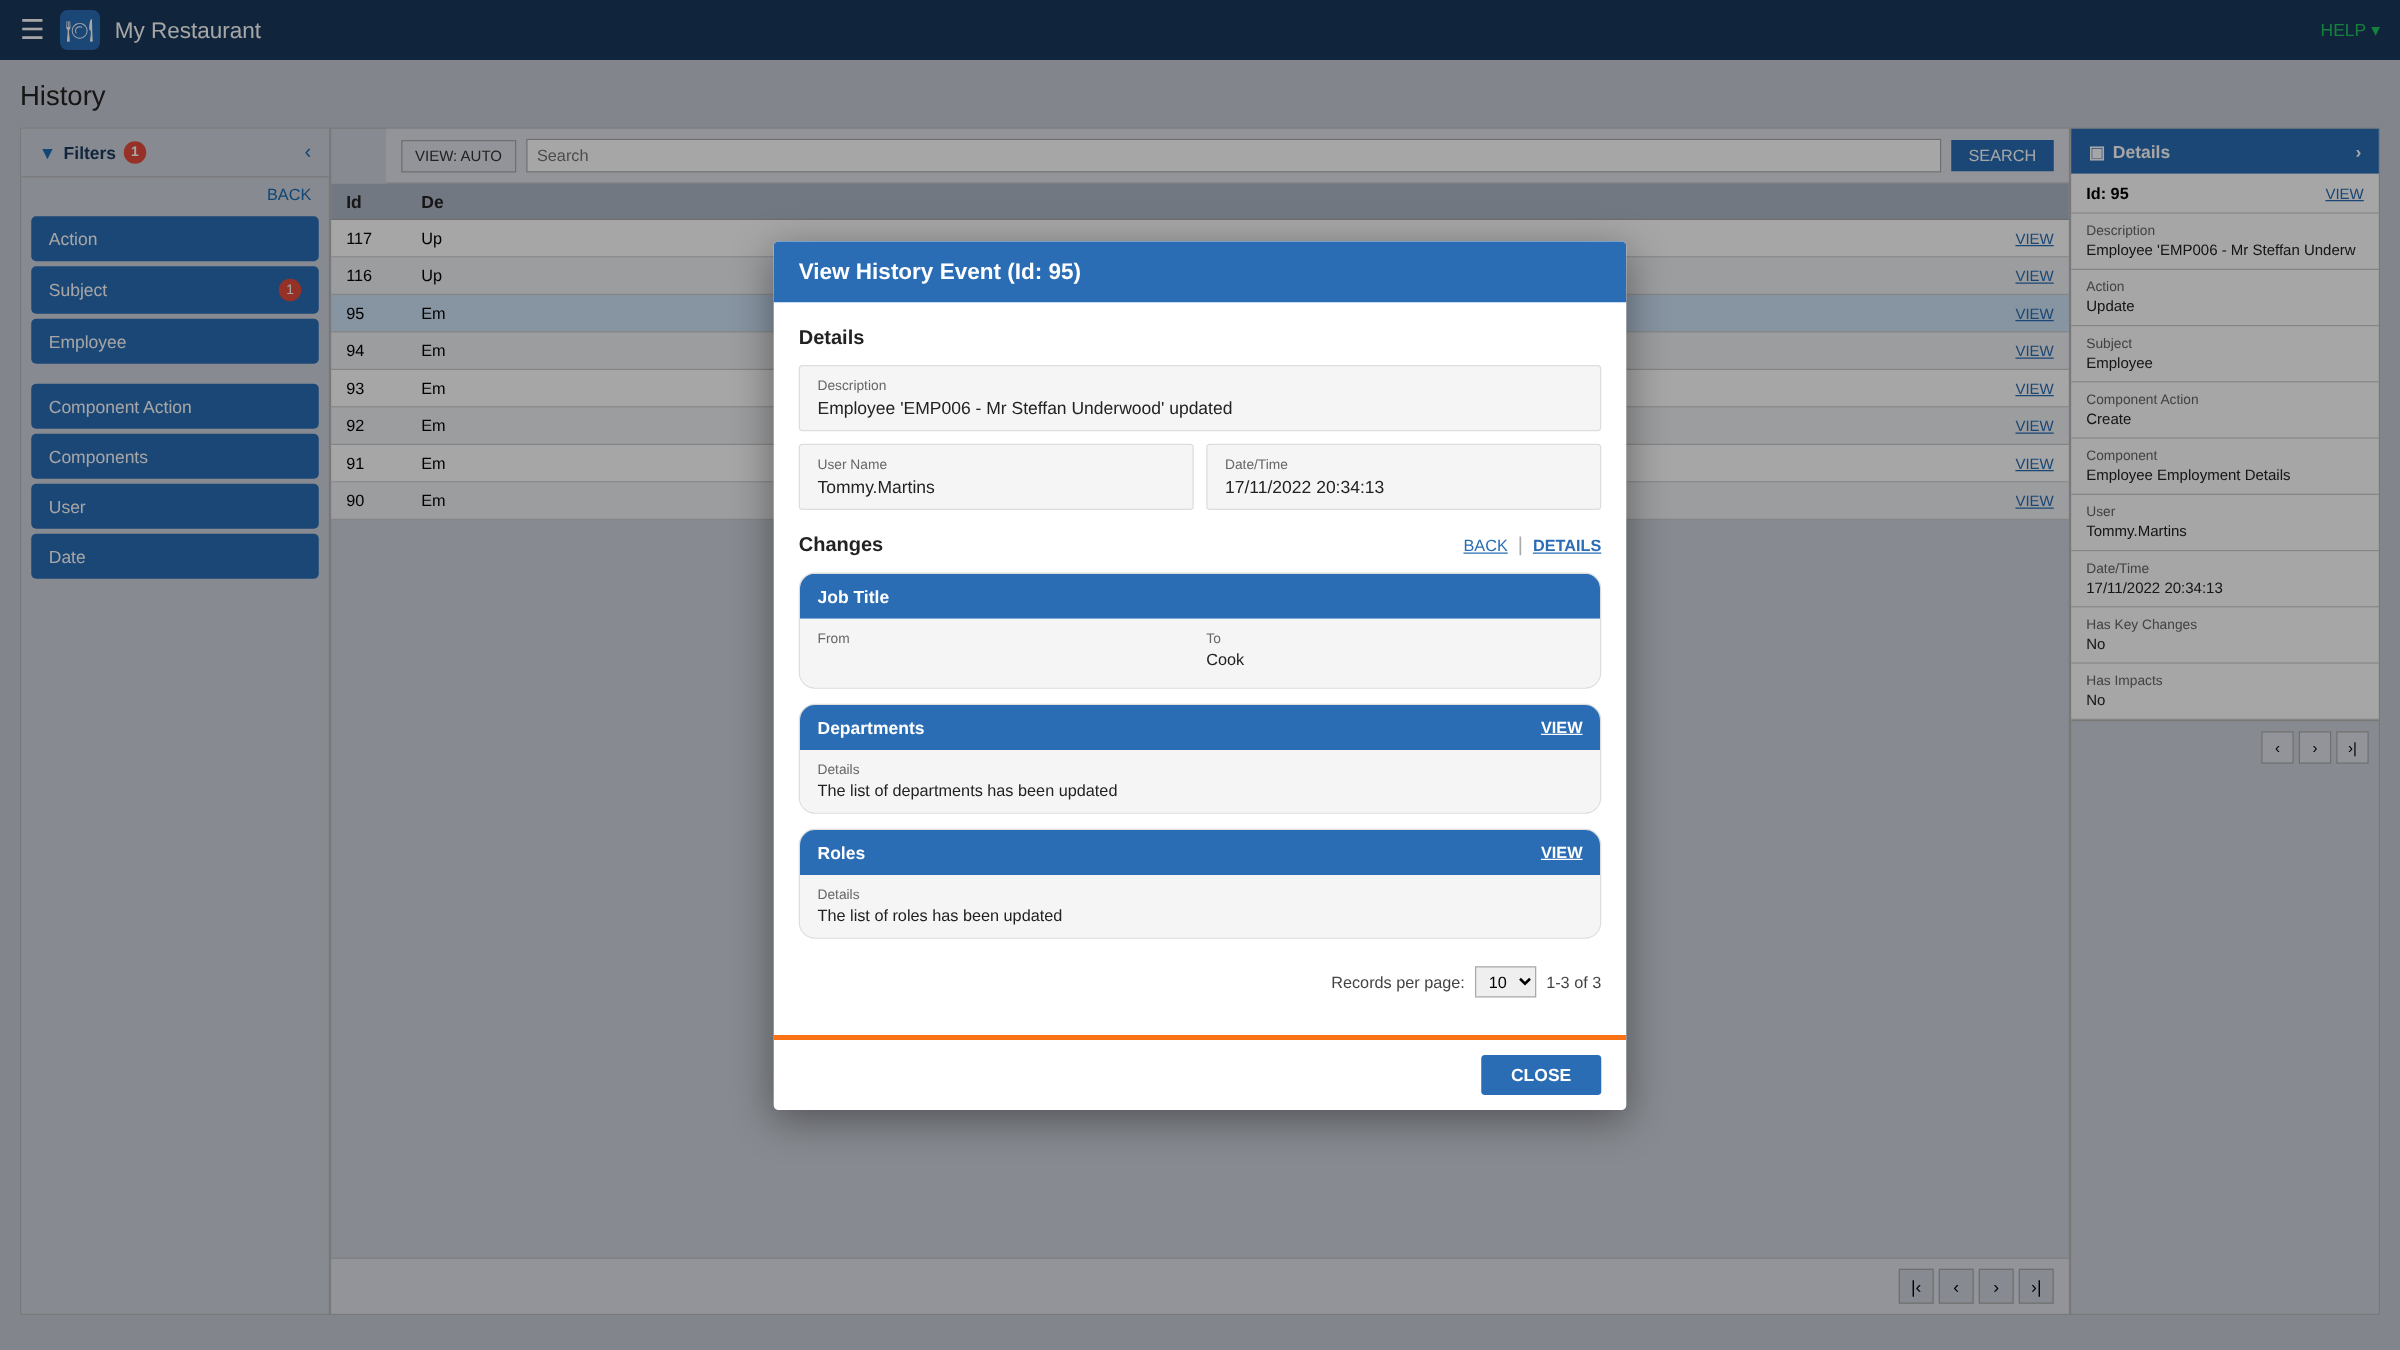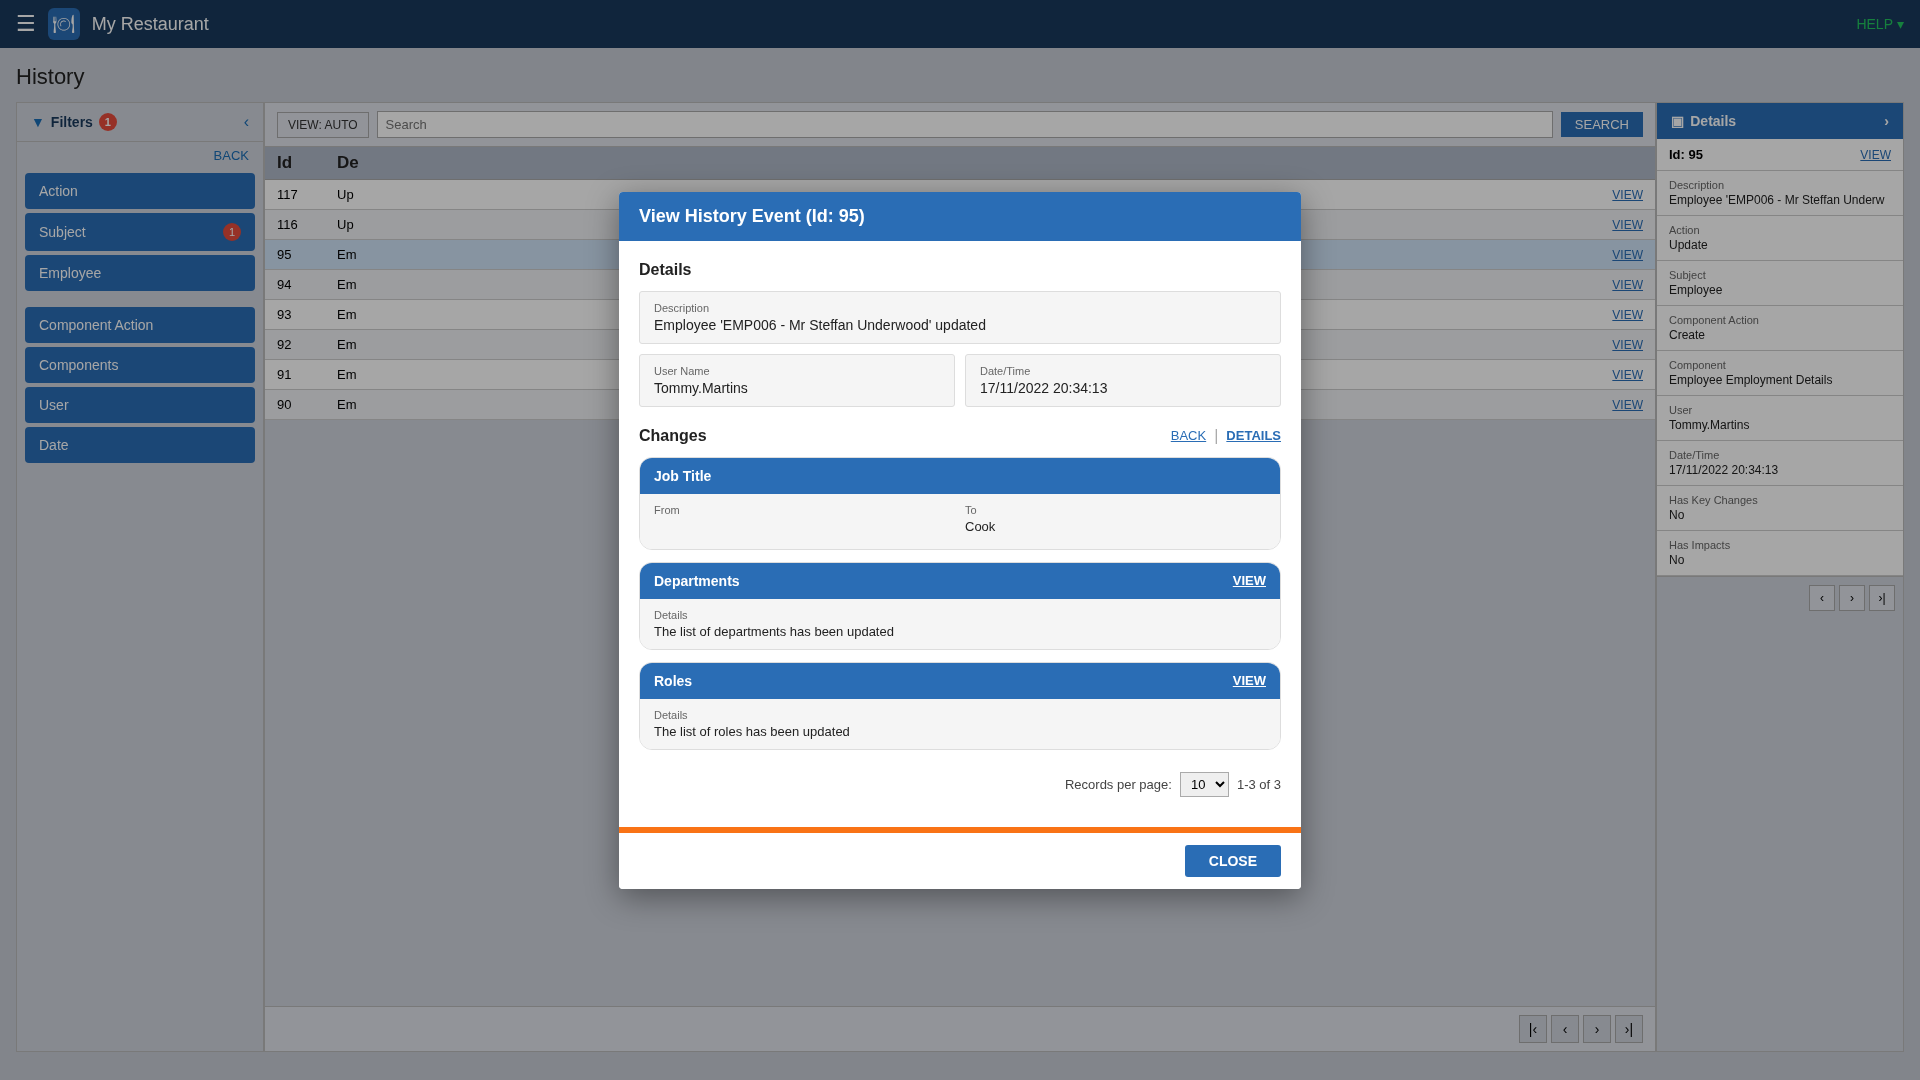--- a/index.html
+++ b/index.html
@@ -76,25 +76,26 @@
       display: flex;
       flex-direction: column;
     }
     .center-toolbar {
       background: #e0e4eb;
       padding: 8px 12px;
       display: flex;
       align-items: center;
       gap: 8px;
       border-bottom: 1px solid #bbb;
+      margin-left: 44px;
     }
     .view-auto-btn { background: #e0e4eb; border: 1px solid #aaa; padding: 5px 10px; font-size: 12px; cursor: pointer; color: #333; }
     .search-input-center { flex: 1; padding: 5px 8px; font-size: 13px; border: 1px solid #aaa; background: white; }
     .search-btn-center { background: #2a6db5; color: white; padding: 5px 14px; border: none; font-size: 13px; cursor: pointer; }
-    .table-header { display: grid; grid-template-columns: 60px 1fr; background: #b0b8c8; padding: 6px 12px; font-size: 17px; font-weight: 600; color: #222; border-bottom: 1px solid #aaa; }
+    .table-header { display: grid; grid-template-columns: 60px 1fr; background: #b0b8c8; padding: 6px 12px; font-size: 14px; font-weight: 600; color: #222; border-bottom: 1px solid #aaa; }
     .table-row { display: grid; grid-template-columns: 60px 1fr; padding: 7px 12px; border-bottom: 1px solid #ccc; background: white; font-size: 13px; }
     .table-row:nth-child(even) { background: #f0f2f5; }
     .table-row-selected { background: #d0e4f7 !important; }
     .table-row .view-link { color: #2a6db5; text-decoration: underline; cursor: pointer; font-size: 12px; margin-left: auto; }
     .row-content { display: flex; align-items: center; justify-content: space-between; }
     .pagination-bar { display: flex; align-items: center; justify-content: flex-end; padding: 8px 12px; gap: 4px; border-top: 1px solid #bbb; background: #e0e4eb; }
     .page-btn { background: #d0d5de; border: 1px solid #aaa; width: 28px; height: 28px; cursor: pointer; display: flex; align-items: center; justify-content: center; font-size: 14px; }
 
     
     .right-sidebar {
@@ -174,21 +175,21 @@
     .change-section-body { background: #f5f5f5; padding: 10px 14px; }
     .change-from-to { display: grid; grid-template-columns: 1fr 1fr; gap: 10px; }
     .change-field-label { font-size: 11px; color: #666; margin-bottom: 3px; }
     .change-field-value { font-size: 13px; color: #222; min-height: 20px; }
     .change-detail-label { font-size: 11px; color: #666; margin-bottom: 3px; }
     .change-detail-value { font-size: 13px; color: #222; }
 
     .records-row { display: flex; align-items: center; justify-content: flex-end; padding: 10px 0; gap: 8px; font-size: 13px; color: #444; }
     .records-select { border: 1px solid #aaa; padding: 3px 6px; font-size: 13px; }
 
-    .modal-footer { padding: 12px 20px; background: white; border-top: 6px solid #f97316; display: flex; justify-content: flex-end; }
+    .modal-footer { padding: 12px 20px; background: white; border-top: 4px solid #f97316; display: flex; justify-content: flex-end; }
     .close-btn { background: #2a6db5; color: white; padding: 8px 24px; border: none; font-size: 14px; cursor: pointer; border-radius: 3px; font-weight: 600; }
 
     .right-pagination { display: flex; align-items: center; justify-content: flex-end; padding: 8px; gap: 4px; border-top: 1px solid #bbb; }
     .rpg-btn { background: #e0e4eb; border: 1px solid #aaa; width: 26px; height: 26px; cursor: pointer; display: flex; align-items: center; justify-content: center; font-size: 12px; }
   </style>
 </head>
 <body>
 
 <div class="topnav">
   <div class="topnav-left">

